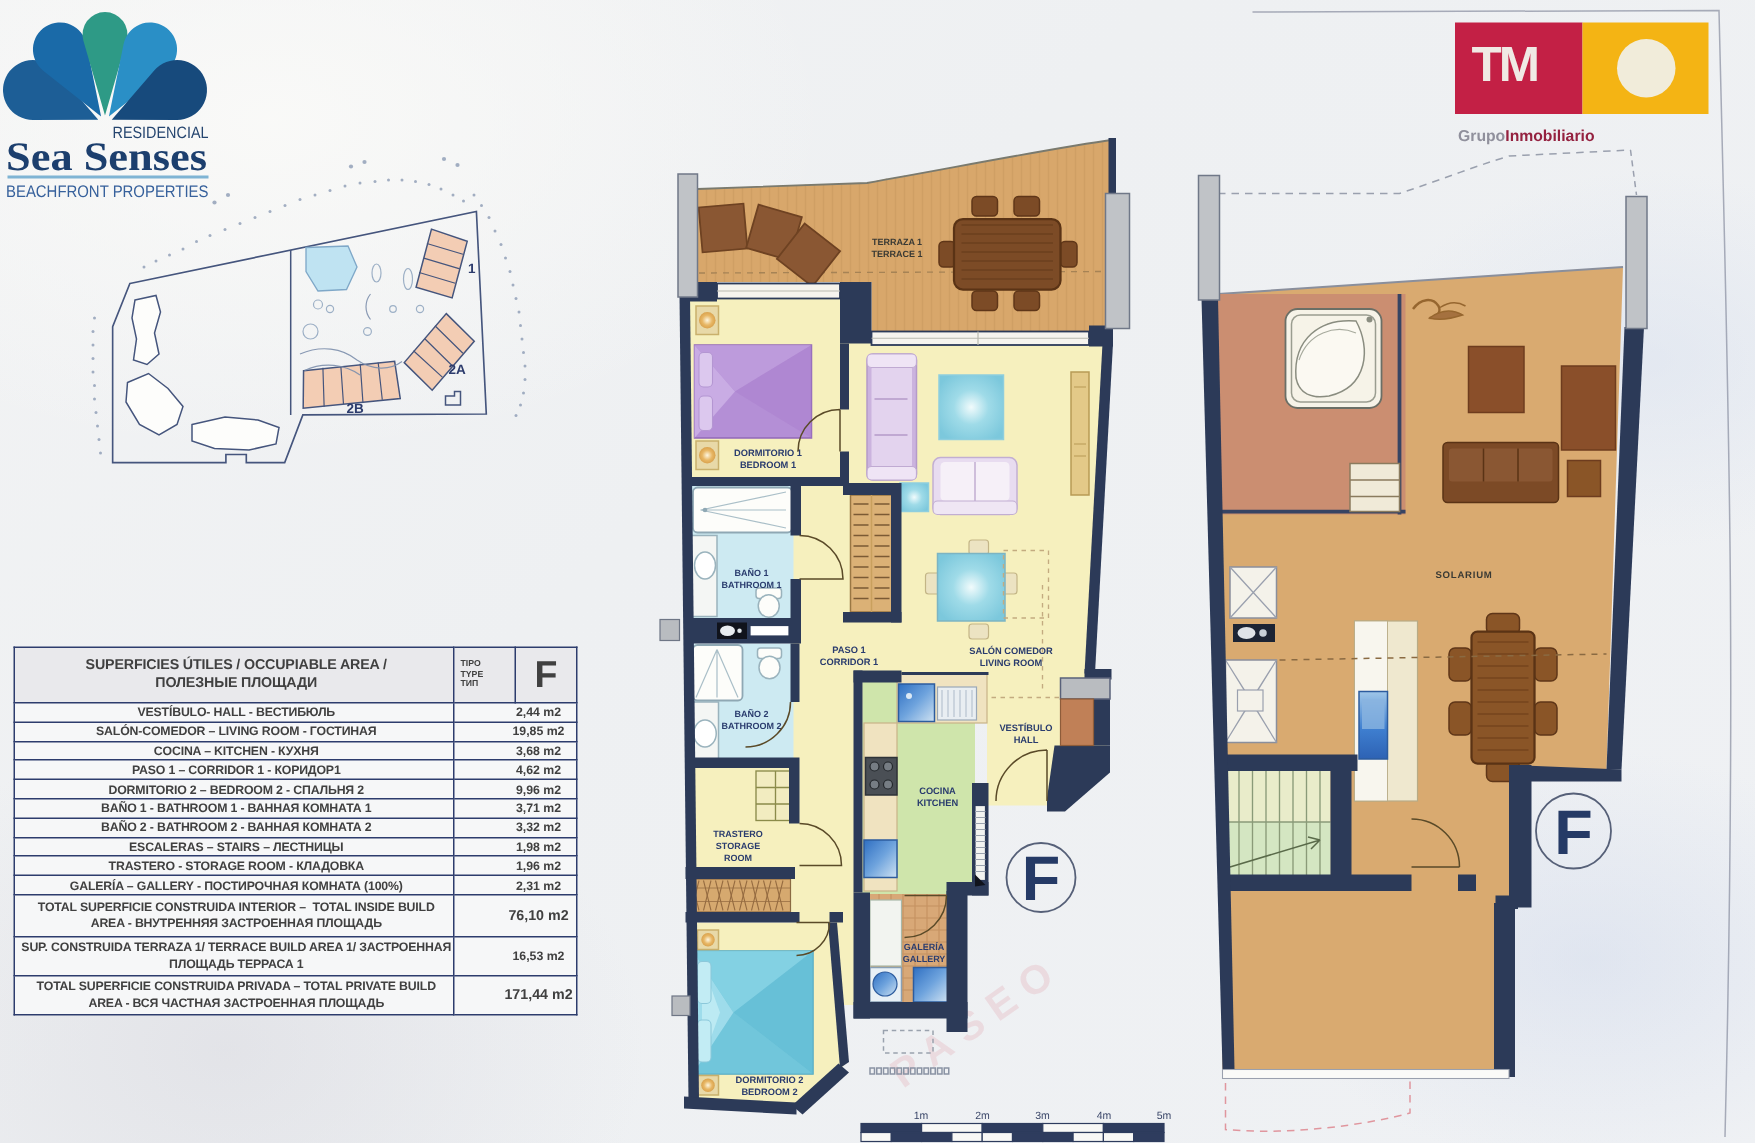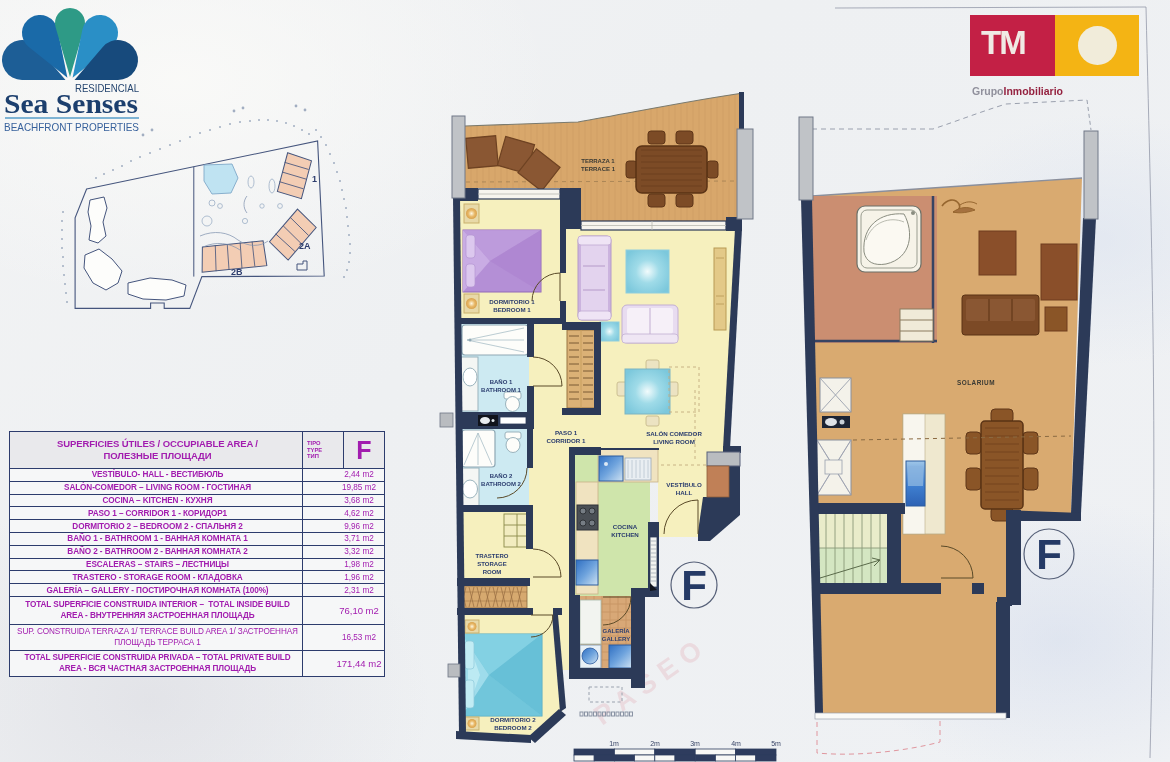--- a/index.html
+++ b/index.html
@@ -6,27 +6,27 @@
 body{width:1170px;height:762px;overflow:hidden;font-family:"Liberation Sans",sans-serif;
 background:#eef0f2;}
 #page{position:absolute;left:0;top:0;width:1170px;height:762px;
 background:
  radial-gradient(ellipse 300px 200px at 1060px 640px, rgba(205,215,235,.45), rgba(205,215,235,0) 70%),
  radial-gradient(ellipse 260px 180px at 1100px 240px, rgba(210,220,238,.4), rgba(210,220,238,0) 70%),
  radial-gradient(ellipse 400px 300px at 150px 700px, rgba(215,215,222,.5), rgba(215,215,222,0) 70%),
  radial-gradient(ellipse 500px 300px at 180px 80px, rgba(250,250,248,.9), rgba(250,250,248,0) 75%),
  linear-gradient(135deg,#f2f3f4 0%,#eef0f2 40%,#eff1f4 100%);}
 .abs{position:absolute;}
-#areas{border-collapse:collapse;table-layout:fixed;width:373px;color:#a21caf;background:#f6f7f8;}
+#areas{border-collapse:collapse;table-layout:fixed;width:373px;color:#404040;background:#f6f7f8;}
 #areas td{border:1px solid #2d3c6d;overflow:hidden;white-space:nowrap;text-align:center;}
 #areas tr{height:12.8px;}
 #areas .c1{width:289px;font-size:8.2px;font-weight:bold;padding:0 0 0 3px;letter-spacing:-.1px;}
 #areas .c2{width:35px;}
 #areas .c3{width:38px;text-align:center;font-weight:bold;}
-#areas .cv{text-align:center;font-size:8.2px;font-weight:normal;padding-left:32px;}
+#areas .cv{text-align:center;font-size:8.2px;font-weight:bold;padding-left:32px;}
 #areas .hd{font-weight:bold;}
 #areas .b2{white-space:normal;line-height:11.5px;font-size:8.2px;}
 #areas .bv{font-size:9.5px;}
 #areas tr:first-child td{border-bottom:1.5px solid #2d3c6d;}
 </style>
 </head>
 <body>
 <div id="page">
 
 <svg class="abs" style="left:0;top:0" width="1170" height="762" viewBox="0 0 1170 762" fill="none">
@@ -249,21 +249,21 @@
             <td class="cv" colspan="2">2,31 m2</td>
           </tr>
 
 
 <tr style="height:28px;">
             <td class="c1 b2">TOTAL SUPERFICIE CONSTRUIDA INTERIOR –&nbsp; TOTAL INSIDE BUILD AREA - ВНУТРЕННЯЯ ЗАСТРОЕННАЯ ПЛОЩАДЬ</td>
             <td class="cv bv" colspan="2">76,10 m2</td>
           </tr>
 
 <tr style="height:26px;">
-            <td class="c1 b2" style="font-weight:normal;">SUP. CONSTRUIDA TERRAZA 1/ TERRACE BUILD AREA 1/ ЗАСТРОЕННАЯ ПЛОЩАДЬ ТЕРРАСА 1</td>
+            <td class="c1 b2" style="font-weight:bold;">SUP. CONSTRUIDA TERRAZA 1/ TERRACE BUILD AREA 1/ ЗАСТРОЕННАЯ ПЛОЩАДЬ ТЕРРАСА 1</td>
             <td class="cv" colspan="2">16,53 m2</td>
           </tr>
 
 
 <tr style="height:26px;">
             <td class="c1 b2">TOTAL SUPERFICIE CONSTRUIDA PRIVADA – TOTAL PRIVATE BUILD AREA - ВСЯ ЧАСТНАЯ ЗАСТРОЕННАЯ ПЛОЩАДЬ</td>
             <td class="cv bv" colspan="2">171,44 m2</td>
           </tr>
 </tbody>
       </table>

